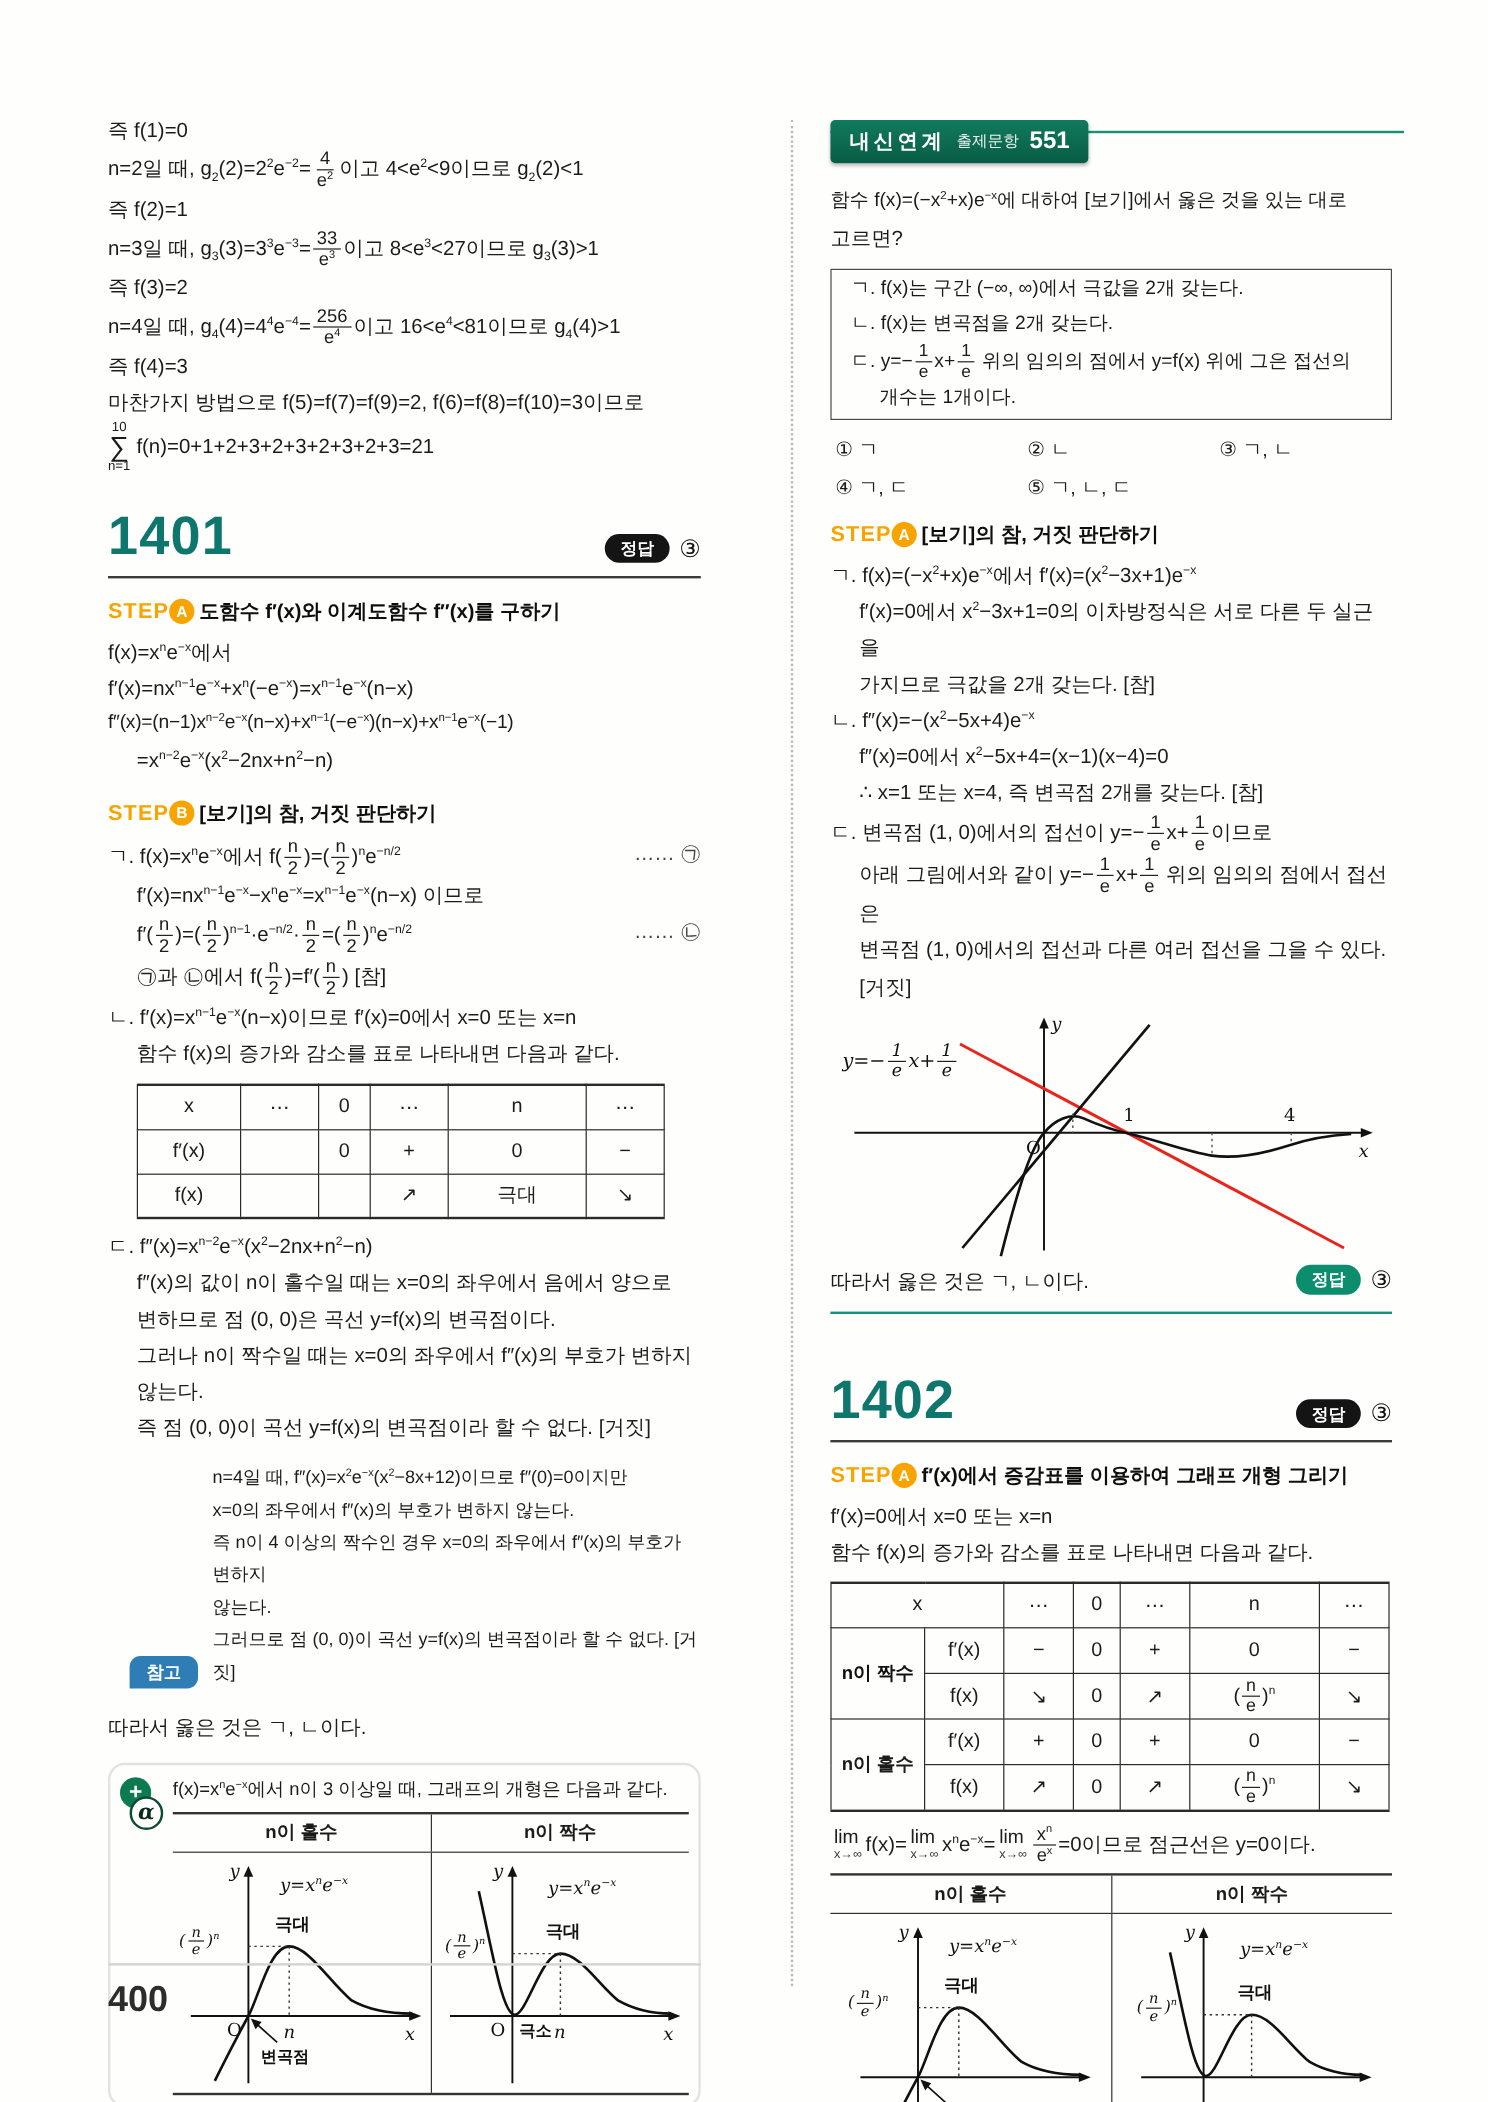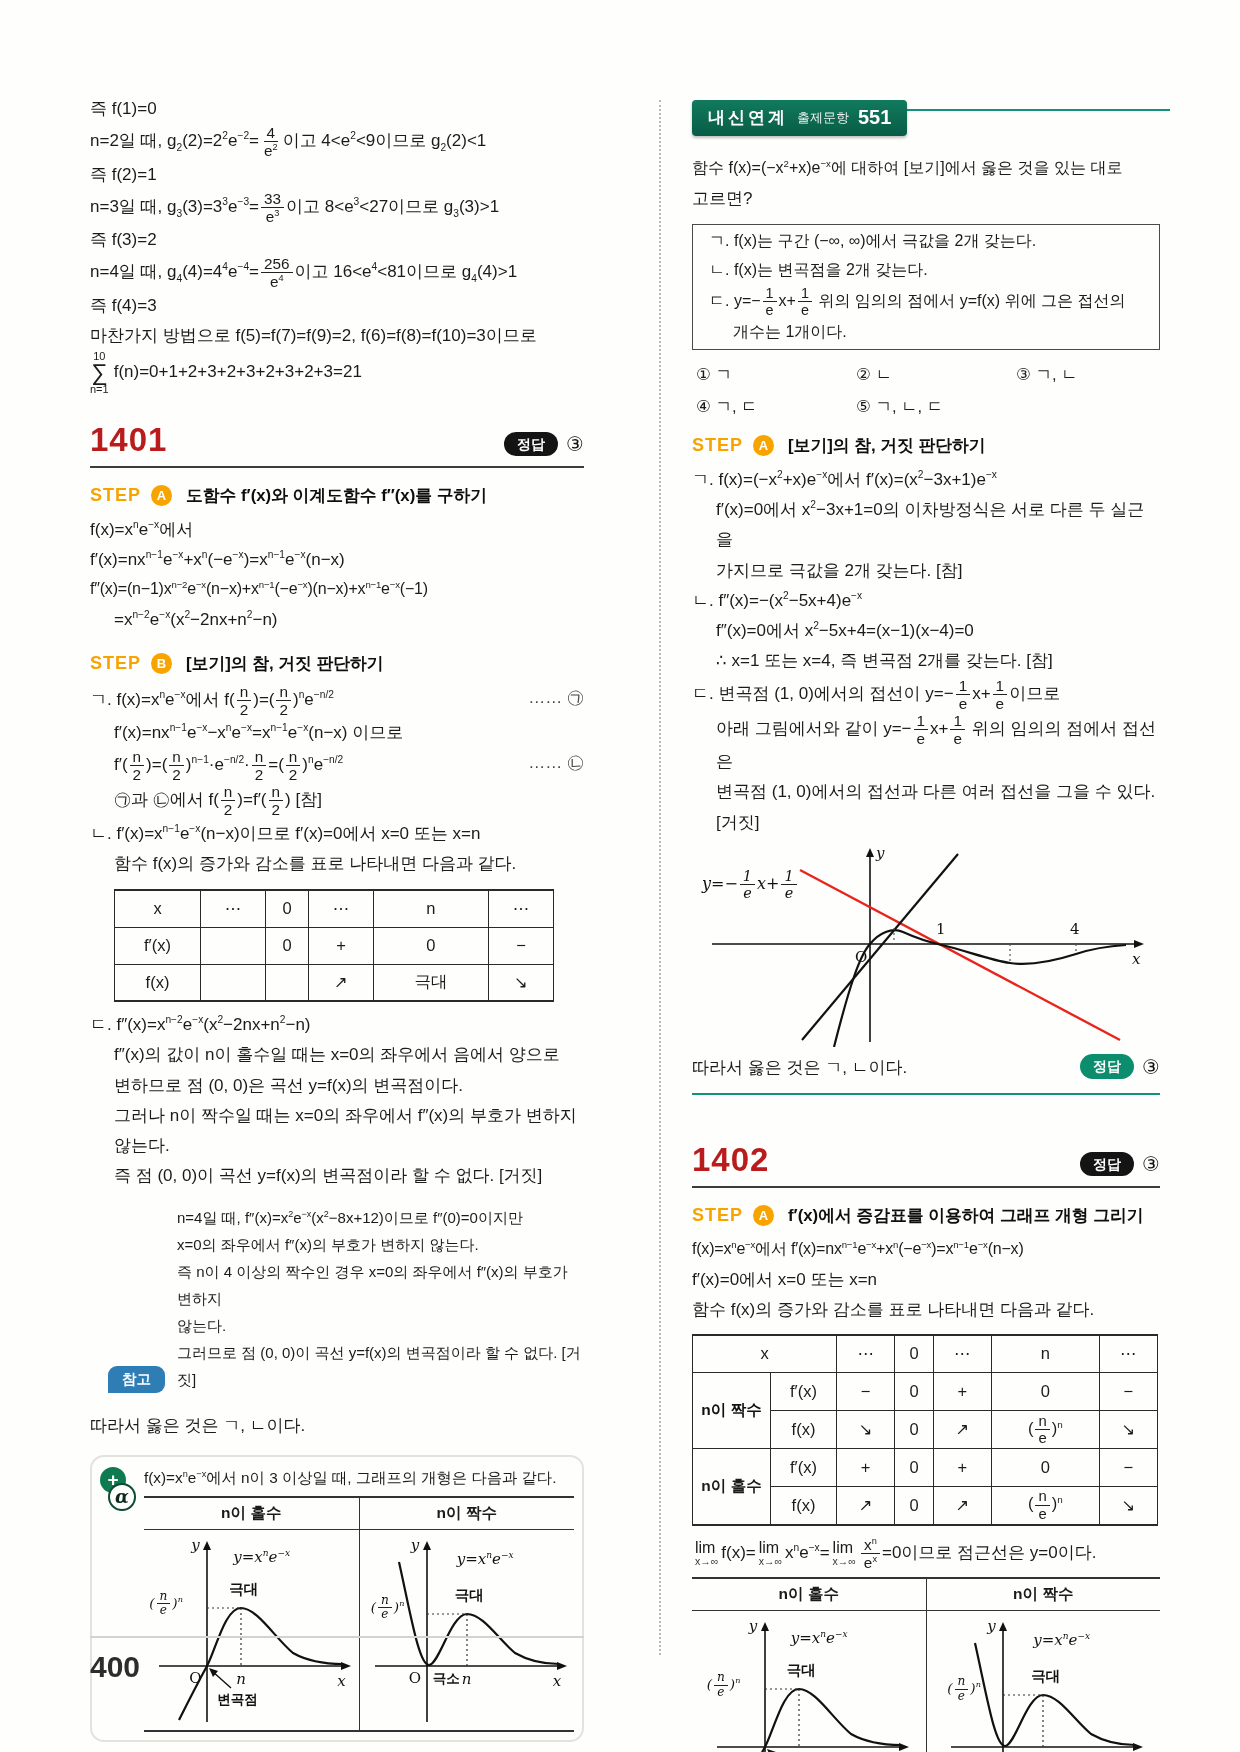--- a/index.html
+++ b/index.html
@@ -18,27 +18,27 @@
   .tr{float:right;color:#444}
   .divider{position:absolute;left:659px;top:100px;height:1555px;border-left:2px dotted #b9b9b9}
   .col-left{position:absolute;left:90px;top:94px;width:494px}
   .col-right{position:absolute;left:692px;top:100px;width:468px}
   .ln{line-height:1.78;min-height:30px;clear:both}
   .ind{padding-left:24px}
   .fit{font-size:16px;letter-spacing:-.2px;white-space:nowrap}
   .fit2{font-size:16px}
   
   .prob-head{display:flex;justify-content:space-between;align-items:flex-end;border-bottom:2.5px solid #3c3c3c;padding-bottom:7px;margin-top:26px}
-  .prob-num{font-size:33px;font-weight:800;color:#b91c1c;letter-spacing:1px}
+  .prob-num{font-size:45px;font-weight:800;color:#0f766e;letter-spacing:1px}
   .ansr{display:flex;align-items:center;gap:8px;padding-bottom:3px}
   .pill{background:#141414;color:#fff;border-radius:13px;padding:3px 13px;font-size:14px;font-weight:700;line-height:1.3}
   .pill.green{background:#0c8e6e}
   .ansv{font-size:20px;color:#111}
   
-  .step{display:flex;align-items:center;gap:10px;margin:16px 0 8px}
+  .step{display:flex;align-items:center;gap:0;margin:16px 0 8px}
   .step .sw{color:#f7a300;font-weight:800;font-size:18px;letter-spacing:1px}
   .step .sb{width:21px;height:21px;border-radius:50%;background:#f7a300;color:#fff;display:flex;align-items:center;justify-content:center;font-size:13px;font-weight:800;flex:none}
   .step .st{font-weight:700;font-size:16.8px;color:#0e0e0e;margin-left:4px}
   
   table{border-collapse:collapse}
   .ttable{margin:10px 0 8px 24px;width:440px;border-top:2px solid #2a2a2a;border-bottom:2px solid #2a2a2a}
   .ttable td{border:1px solid #2a2a2a;text-align:center;height:37px;font-size:16.5px;padding:1px 2px}
   .ttable td.lab{width:86px}
   .t1402{margin:8px 0 10px;width:466px;border-top:2px solid #2a2a2a;border-bottom:2px solid #2a2a2a}
   .t1402 td{border:1px solid #2a2a2a;text-align:center;font-size:16.5px;height:38px;padding:1px 2px}
@@ -388,21 +388,20 @@
       <span class="pill">정답</span>
       <span class="ansv">③</span>
     </span>
   </div>
 
   <div class="step">
     <span class="sw">STEP</span>
     <span class="sb">A</span>
     <span class="st">f′(x)에서 증감표를 이용하여 그래프 개형 그리기</span>
   </div>
-  <div class="ln fit">f(x)=x<sup>n</sup>e<sup>−x</sup>에서 f′(x)=nx<sup>n−1</sup>e<sup>−x</sup>+x<sup>n</sup>(−e<sup>−x</sup>)=x<sup>n−1</sup>e<sup>−x</sup>(n−x)</div>
   <div class="ln">f′(x)=0에서 x=0 또는 x=n</div>
   <div class="ln">함수 f(x)의 증가와 감소를 표로 나타내면 다음과 같다.</div>
 
   <table class="t1402">
     <tbody>
         <tr>
       <td colspan="2">x</td>
       <td>⋯</td>
       <td>0</td>
       <td>⋯</td>

